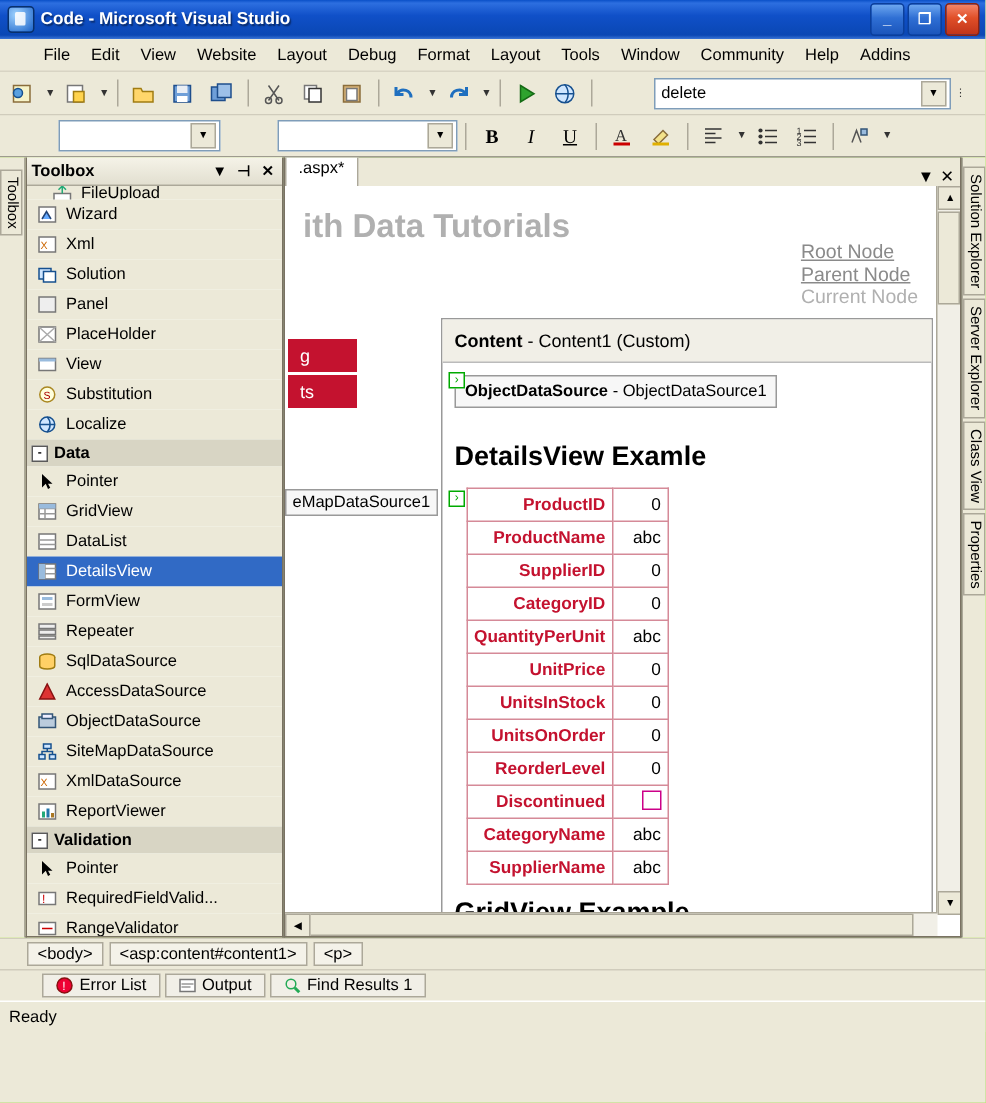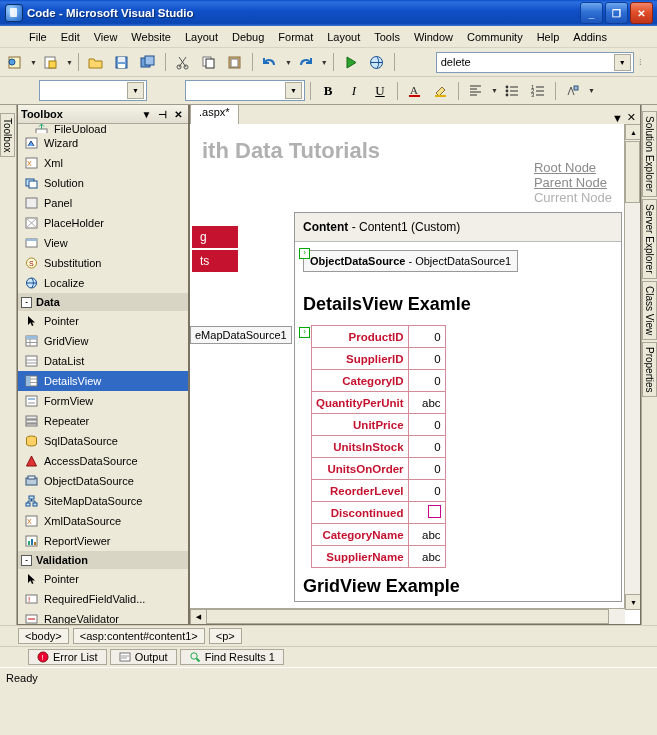--- a/index.html
+++ b/index.html
@@ -625,20 +625,24 @@
 
           <div style="position:relative;">
             <span class="greenglyph" style="left:4px;top:2px;">›</span>
             <table class="dv">
               <tbody>
                   <tr>
                     <td class="lbl">ProductID</td>
                     <td class="val">0</td>
                   </tr>
               <tr>
+                    <td class="lbl">ProductName</td>
+                    <td class="val">abc</td>
+                  </tr>
+              <tr>
                     <td class="lbl">SupplierID</td>
                     <td class="val">0</td>
                   </tr>
               <tr>
                     <td class="lbl">CategoryID</td>
                     <td class="val">0</td>
                   </tr>
               <tr>
                     <td class="lbl">QuantityPerUnit</td>
                     <td class="val">abc</td>

